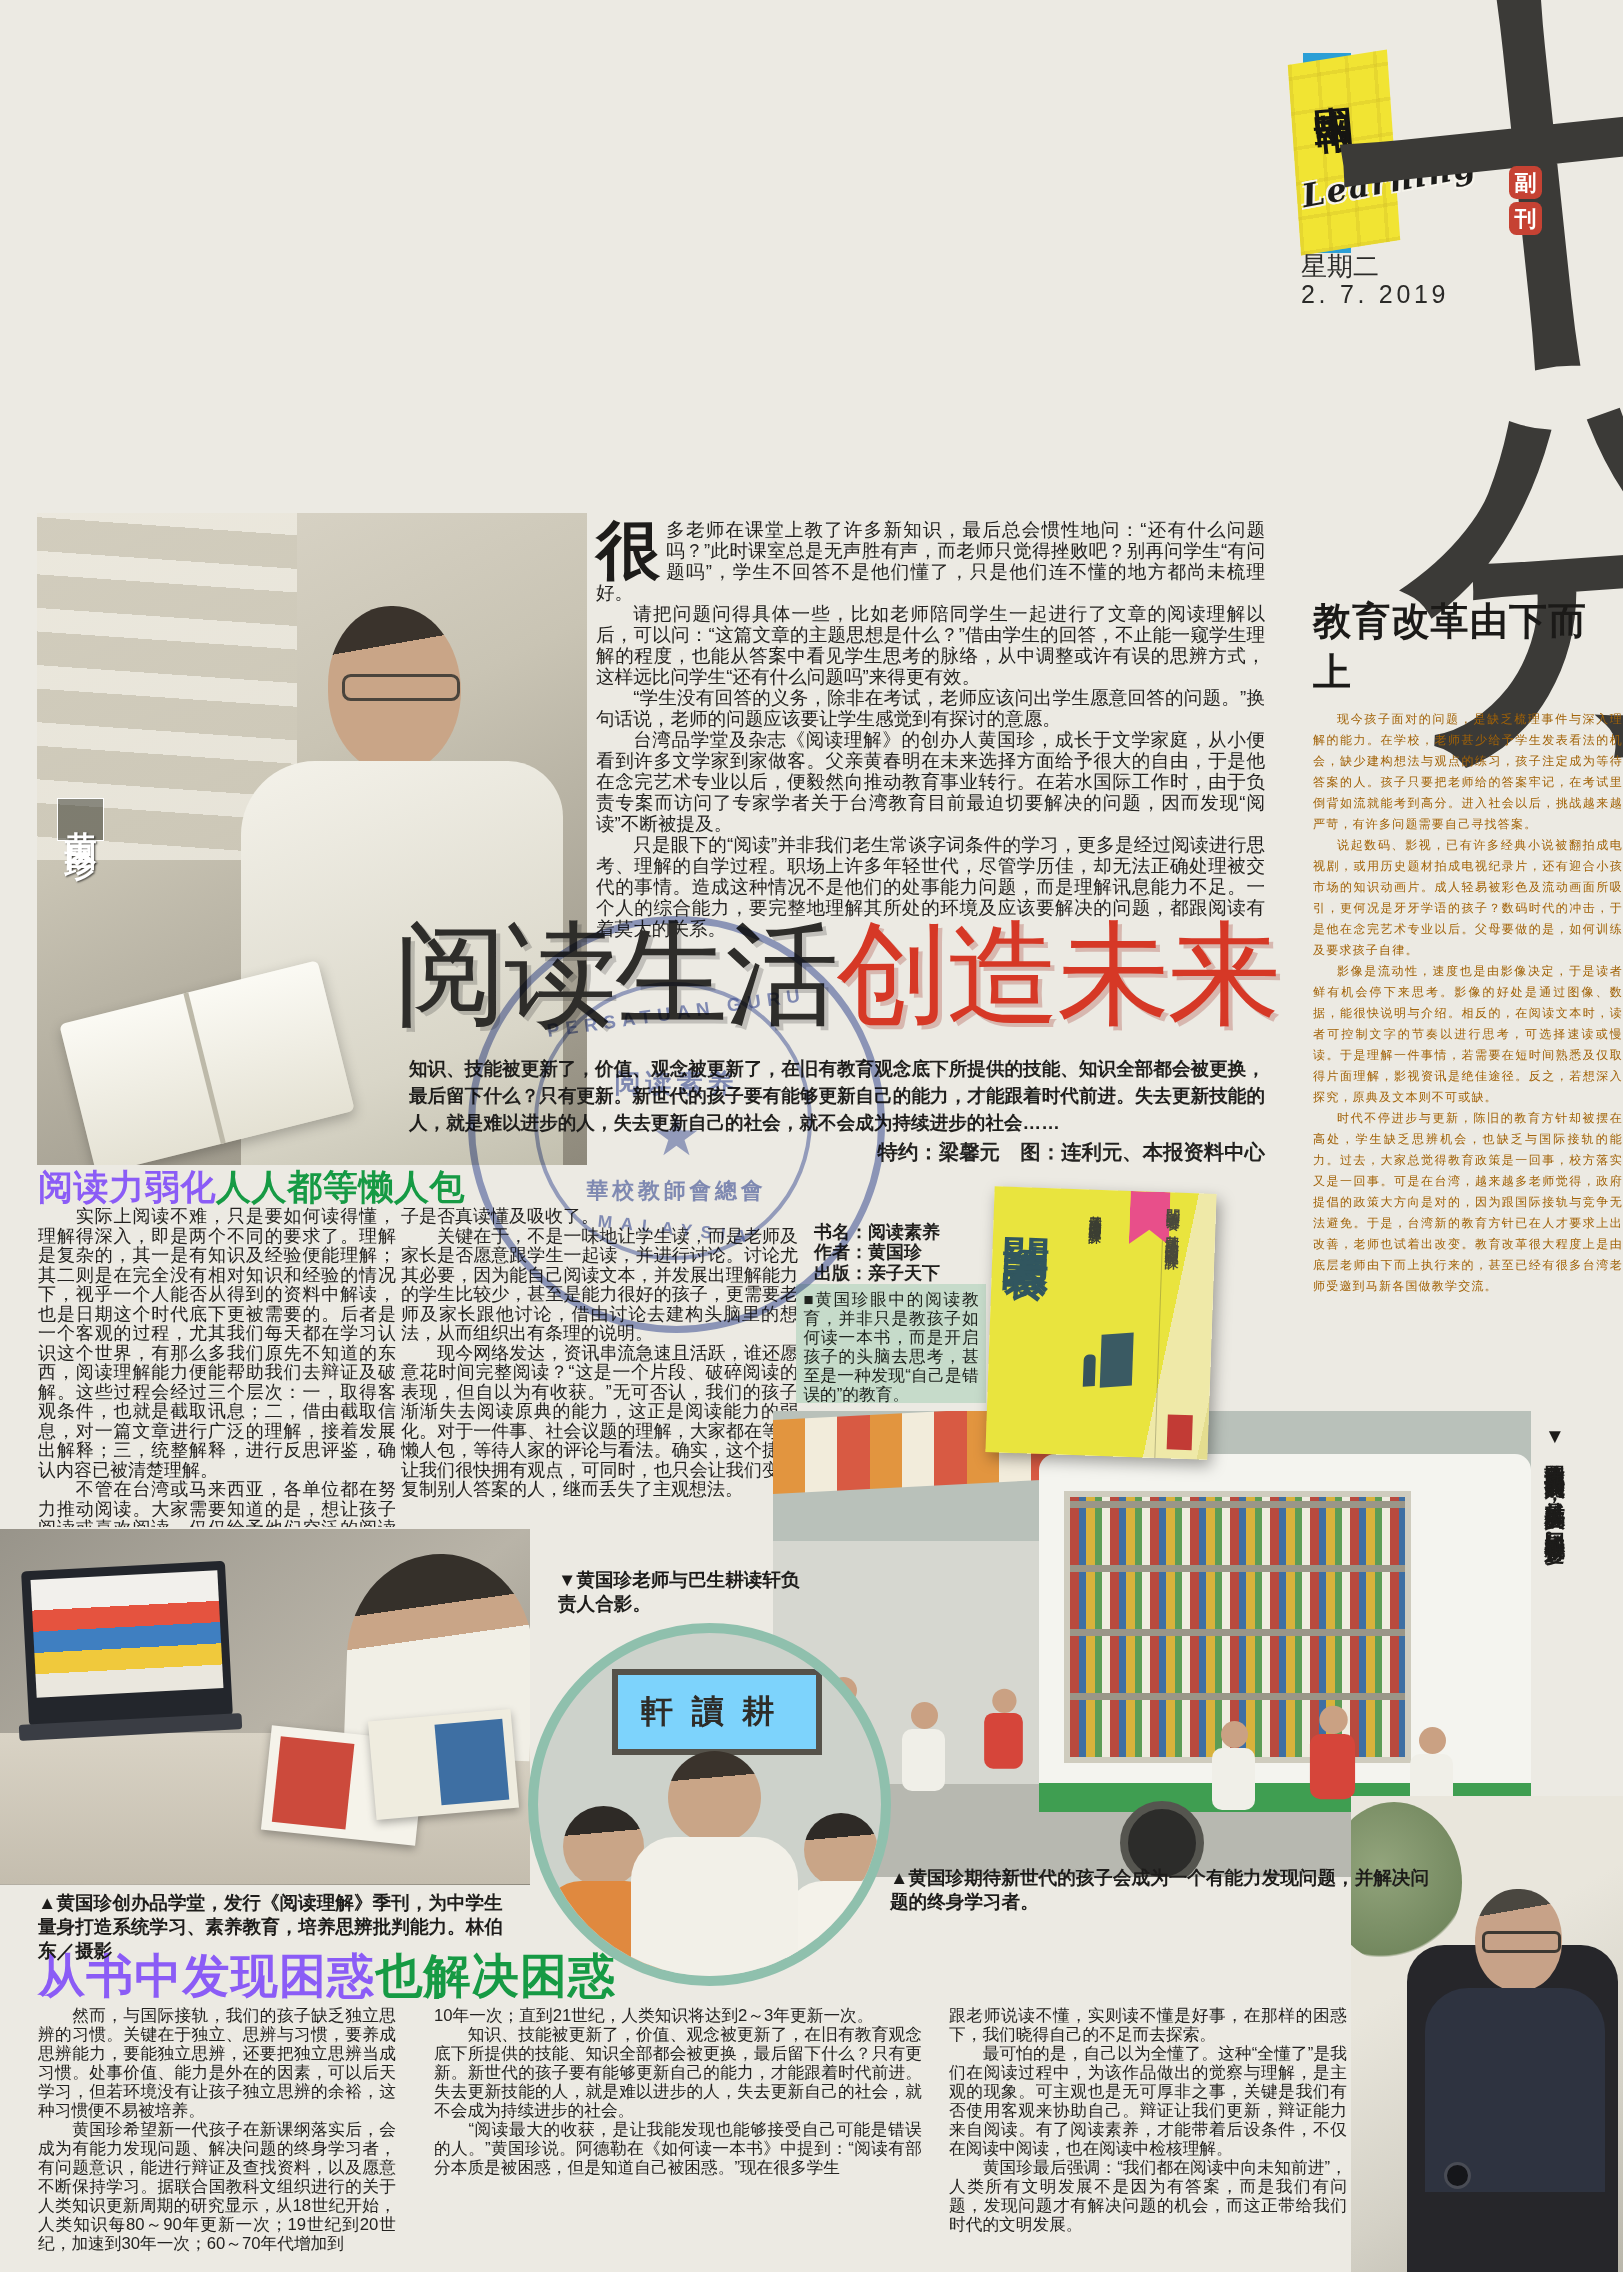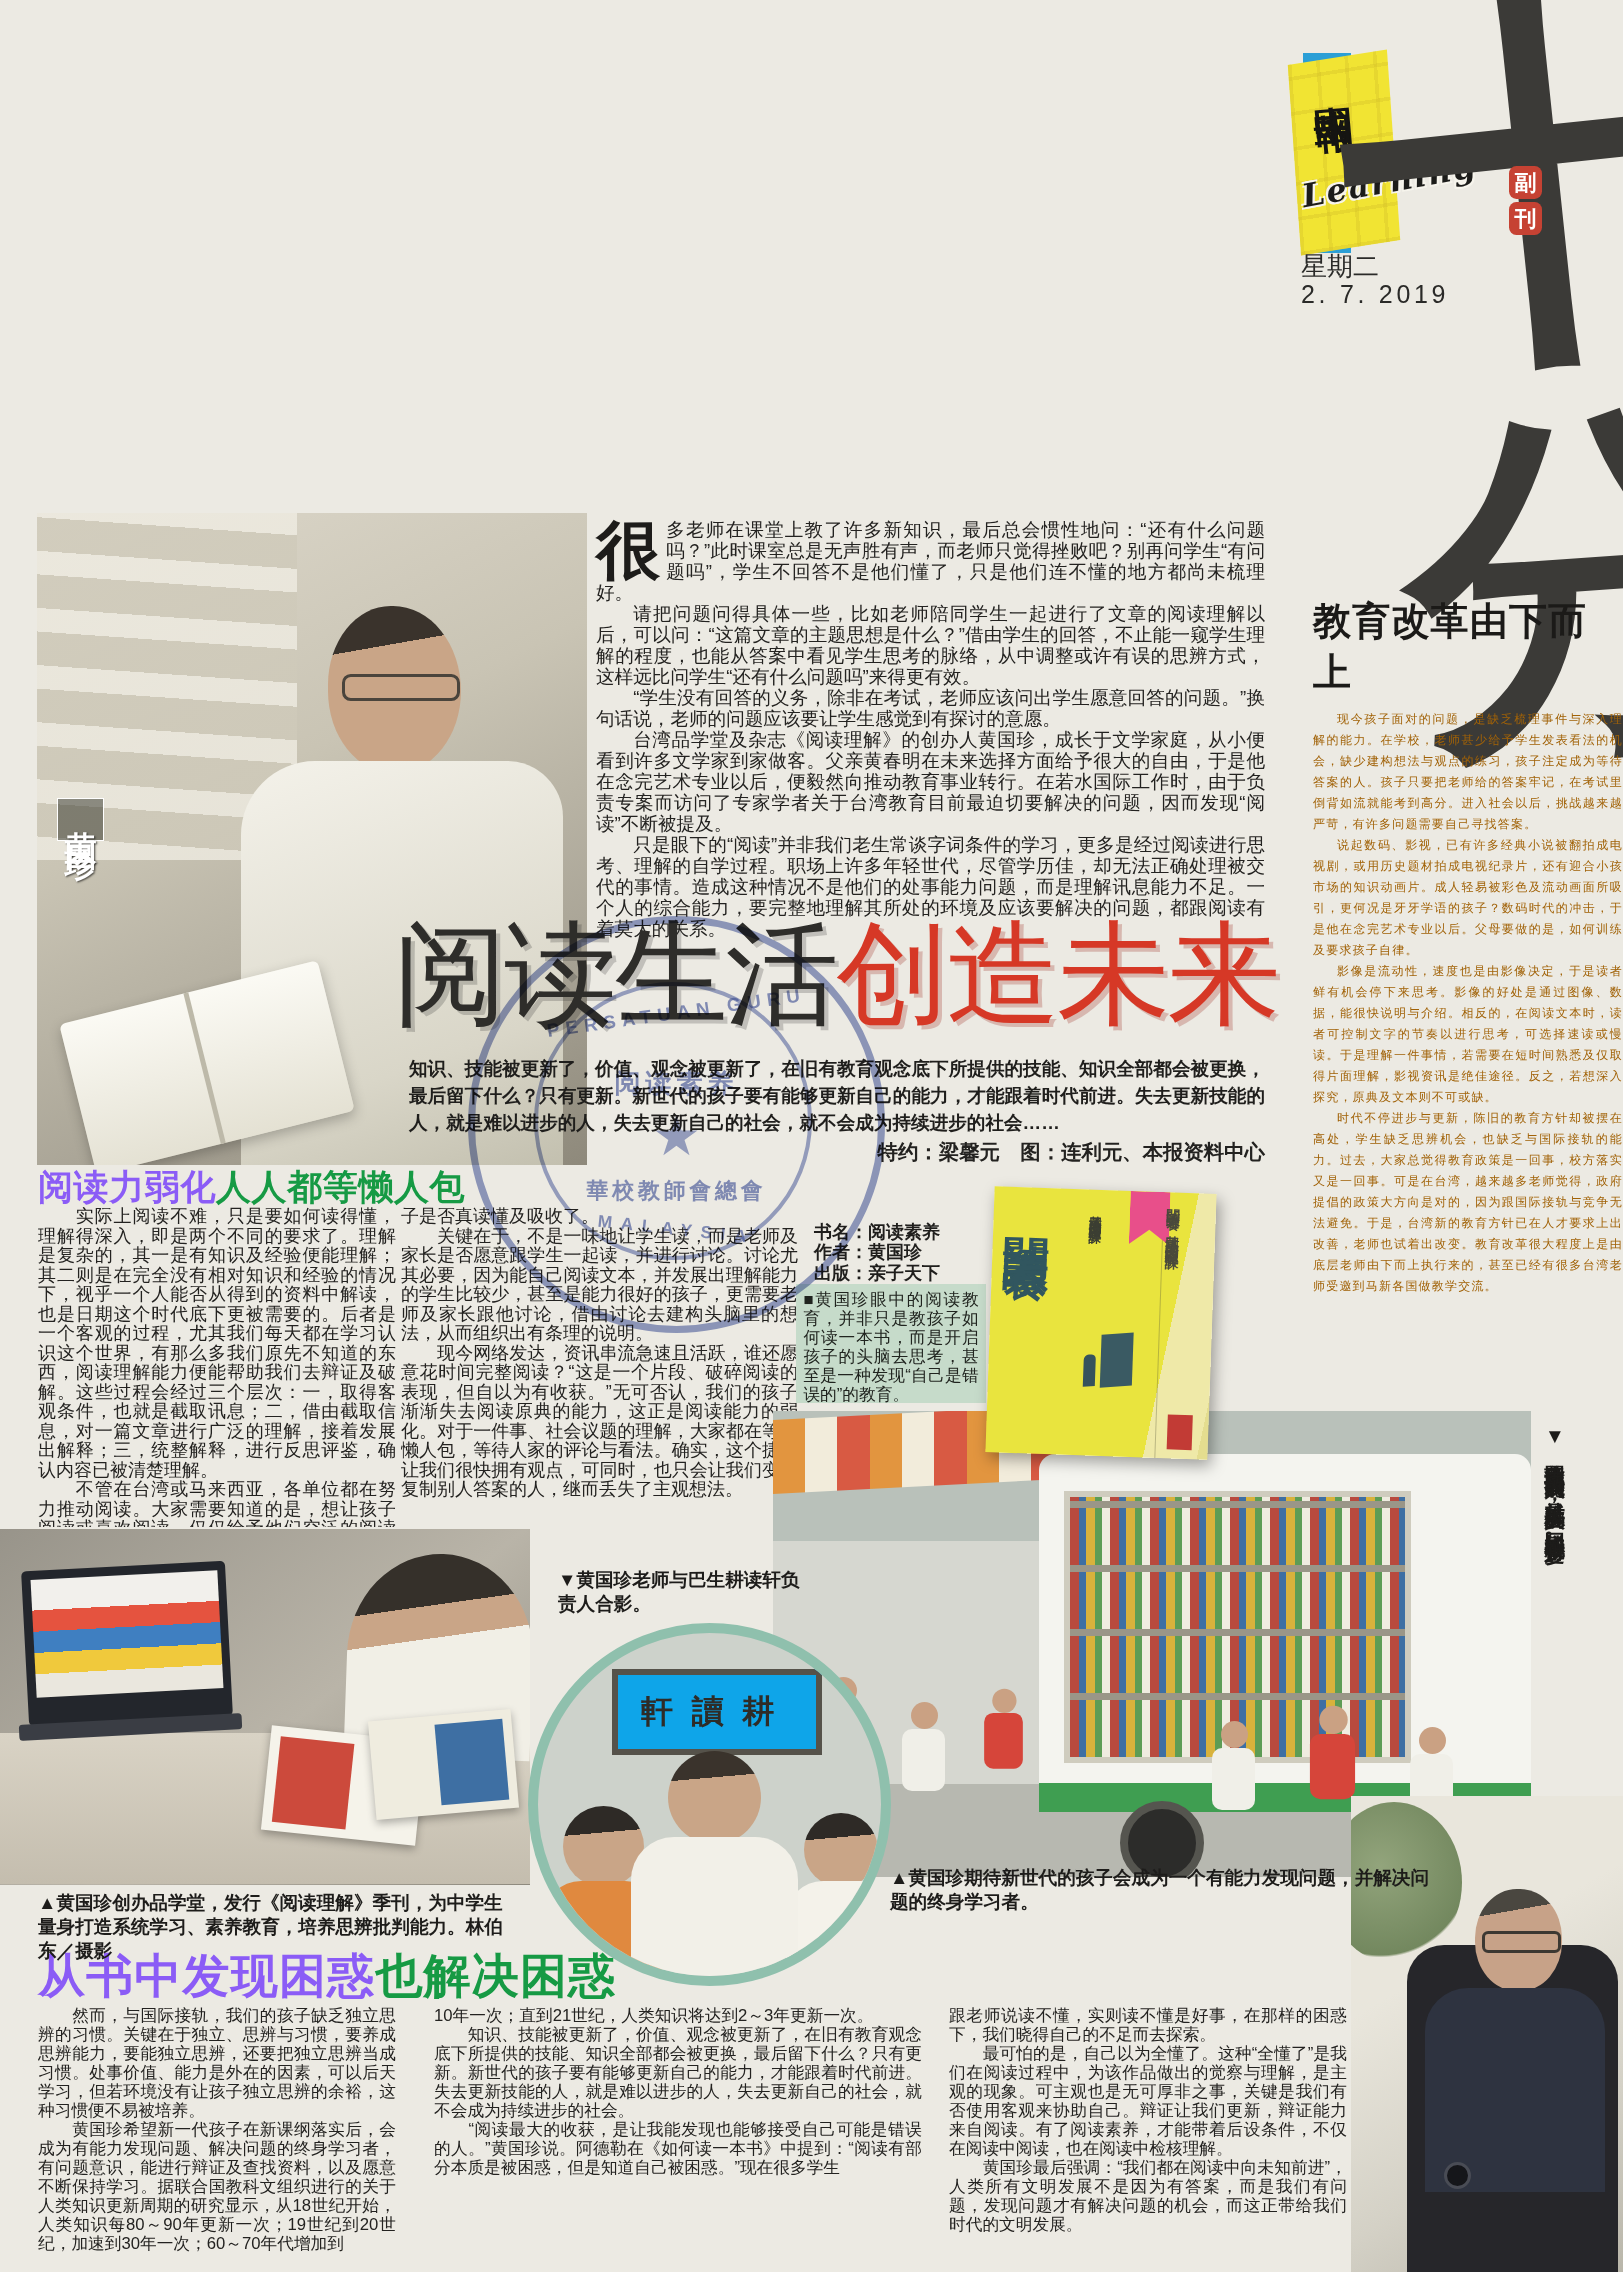--- a/index.html
+++ b/index.html
@@ -95,21 +95,21 @@
   .kid:after{content:"";position:absolute;left:5px;top:27px;width:43px;height:62px;border-radius:10px;background:#d6453a;}
   .kid.w:after{background:#f0efe8;}
   .kid.k1{left:43px;top:266px;}
   .kid.k2{left:124px;top:291px;}
   .kid.k3{left:204px;top:273px;transform:scale(.9);}
   .kid.k4{left:434px;top:310px;}
   .kid.k5{left:533px;top:297px;transform:scale(1.05);}
   .kid.k6{left:632px;top:316px;}
   .photo-circle{left:528px;top:1623px;width:363px;height:363px;border-radius:50%;
     background:#cdd2cb;border:10px solid #8fc0ad;box-sizing:border-box;z-index:2;}
-  .pc-plaque{left:74px;top:36px;width:198px;height:74px;background:#0ea5e9;border:6.2px solid #55524a;
+  .pc-plaque{left:74px;top:36px;width:198px;height:74px;background:#7dd3fc;border:6.2px solid #55524a;
     display:flex;align-items:center;justify-content:center;}
   .pc-plaque span{font-family:"DejaVu Serif",serif;font-weight:bold;font-size:32px;letter-spacing:18.6px;color:#2e2c28;}
   .pc-man{left:130px;top:118px;width:93px;height:93px;border-radius:50%;
     background:linear-gradient(175deg,#3a332c 0 30%,#c9a587 30%);}
   .pc-man-body{left:93px;top:204px;width:167px;height:143px;border-radius:43px 43px 0 0;background:#f2f0e8;}
   .pc-p1{left:25px;top:173px;width:81px;height:81px;border-radius:50%;
     background:linear-gradient(175deg,#2e2a26 0 34%,#c9a587 34%);}
   .pc-p1b{left:6.2px;top:248px;width:118px;height:105px;border-radius:37px 37px 0 0;background:#e0893f;}
   .pc-p2{left:266px;top:180px;width:74px;height:74px;border-radius:50%;
     background:linear-gradient(175deg,#2e2a26 0 34%,#c9a587 34%);}

